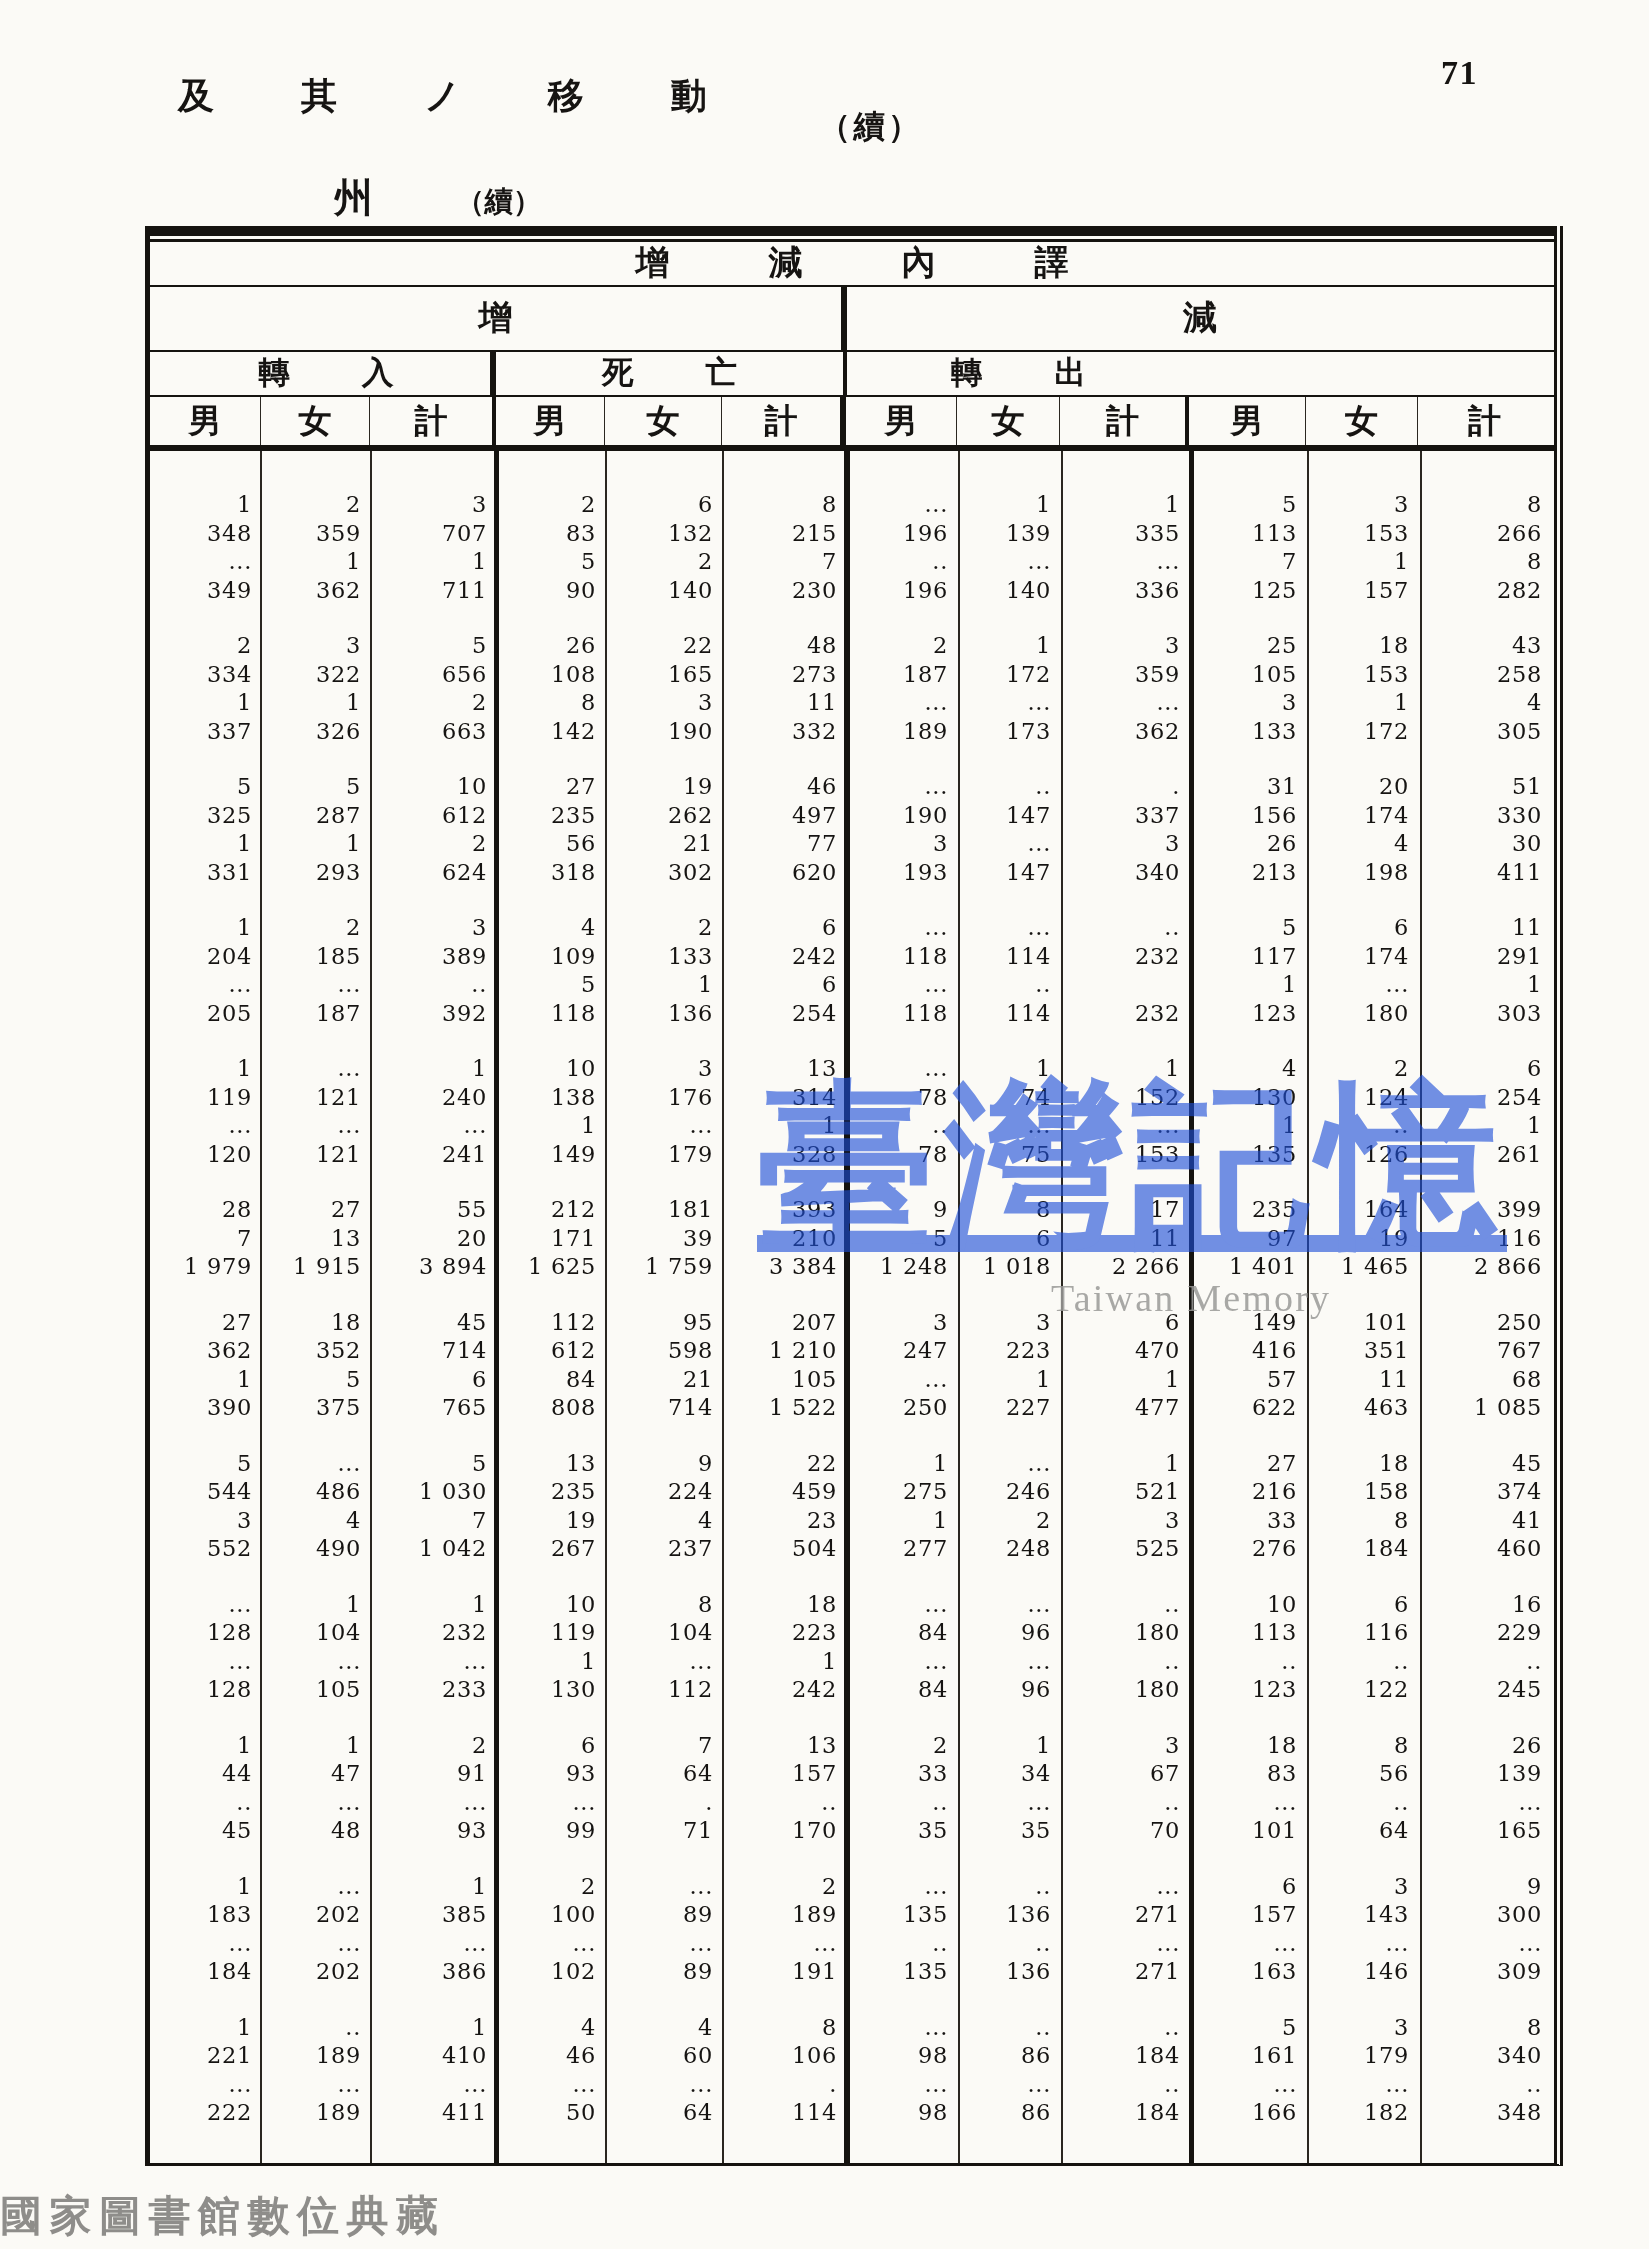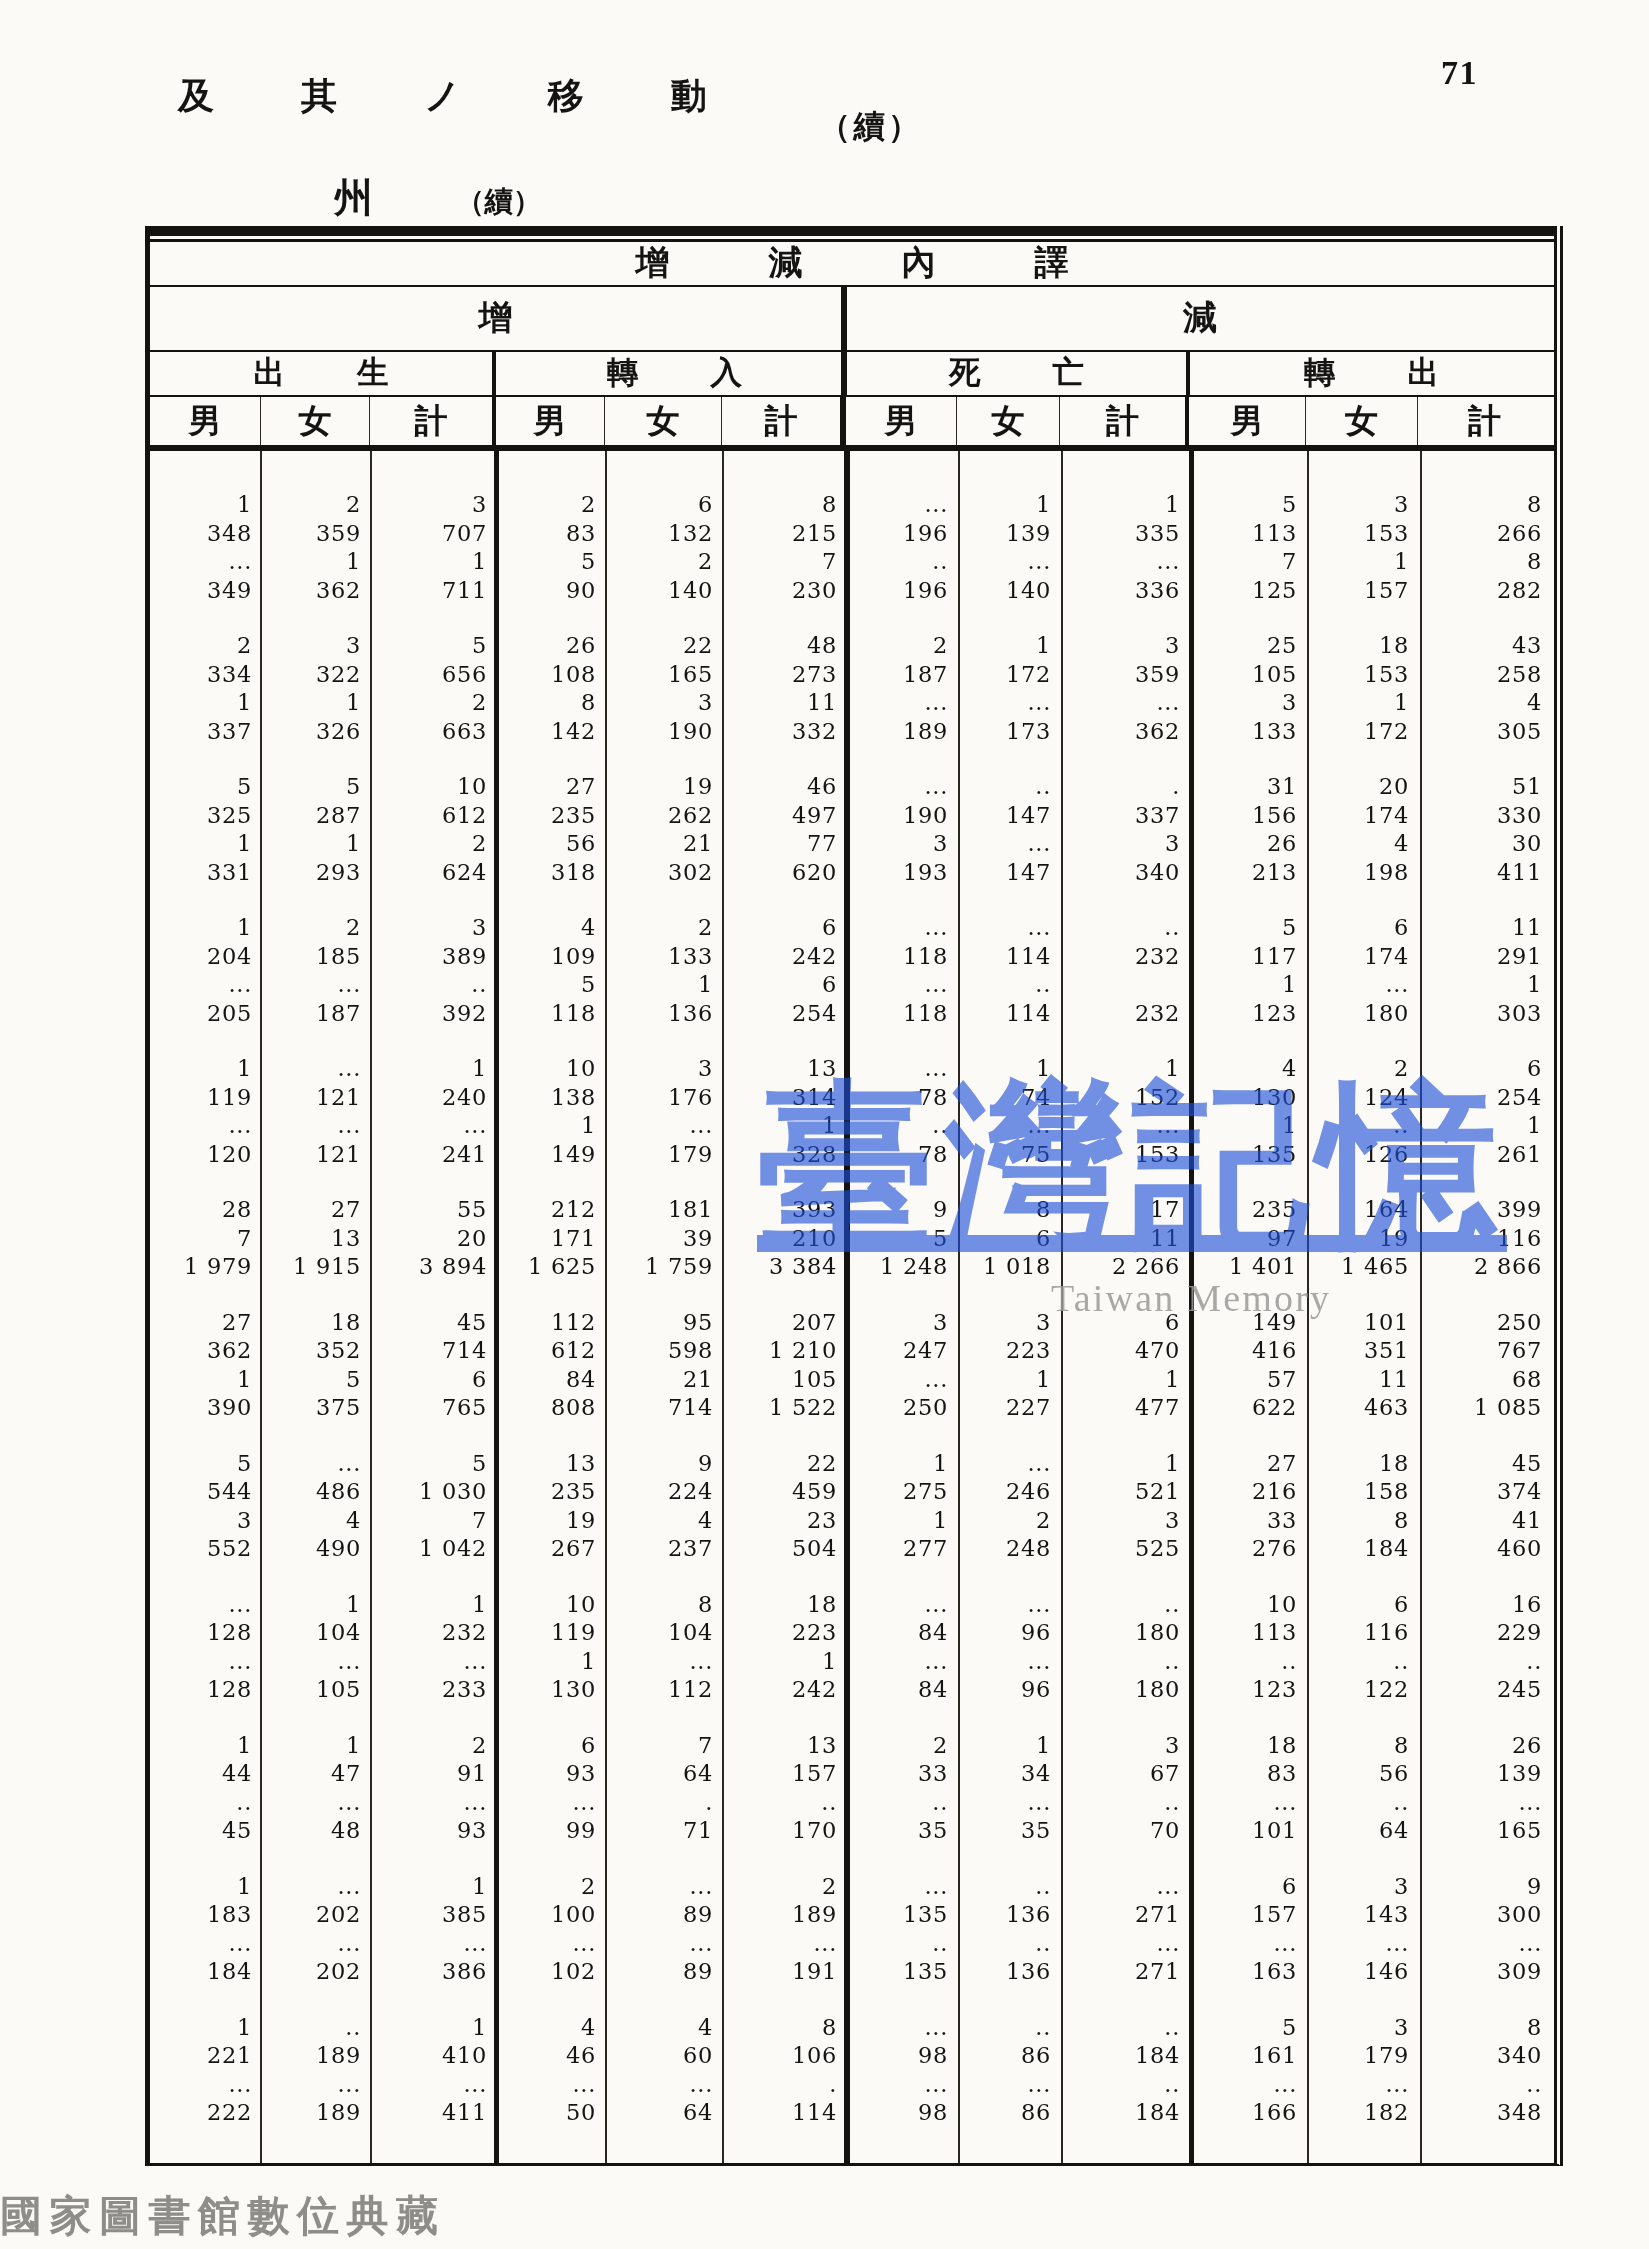--- a/index.html
+++ b/index.html
@@ -73,21 +73,20 @@
   <div class="hrow1">增減內譯</div>
   <div class="hrule"></div>
 
   <div class="hrow2">
     <div class="half l">增</div>
     <div class="half">減</div>
   </div>
   <div class="hrule"></div>
 
   <div class="hrow3" id="section-row">
-      <div class="sec b1">出生</div>
       <div class="sec b2">轉入</div>
       <div class="sec b1">死亡</div>
       <div class="sec">轉出</div>
     </div>
   <div class="hrule"></div>
 
   <div class="hrow4" id="sub-row">
       <div class="sub">男</div>
       <div class="sub">女</div>
       <div class="sub t6">計</div>

